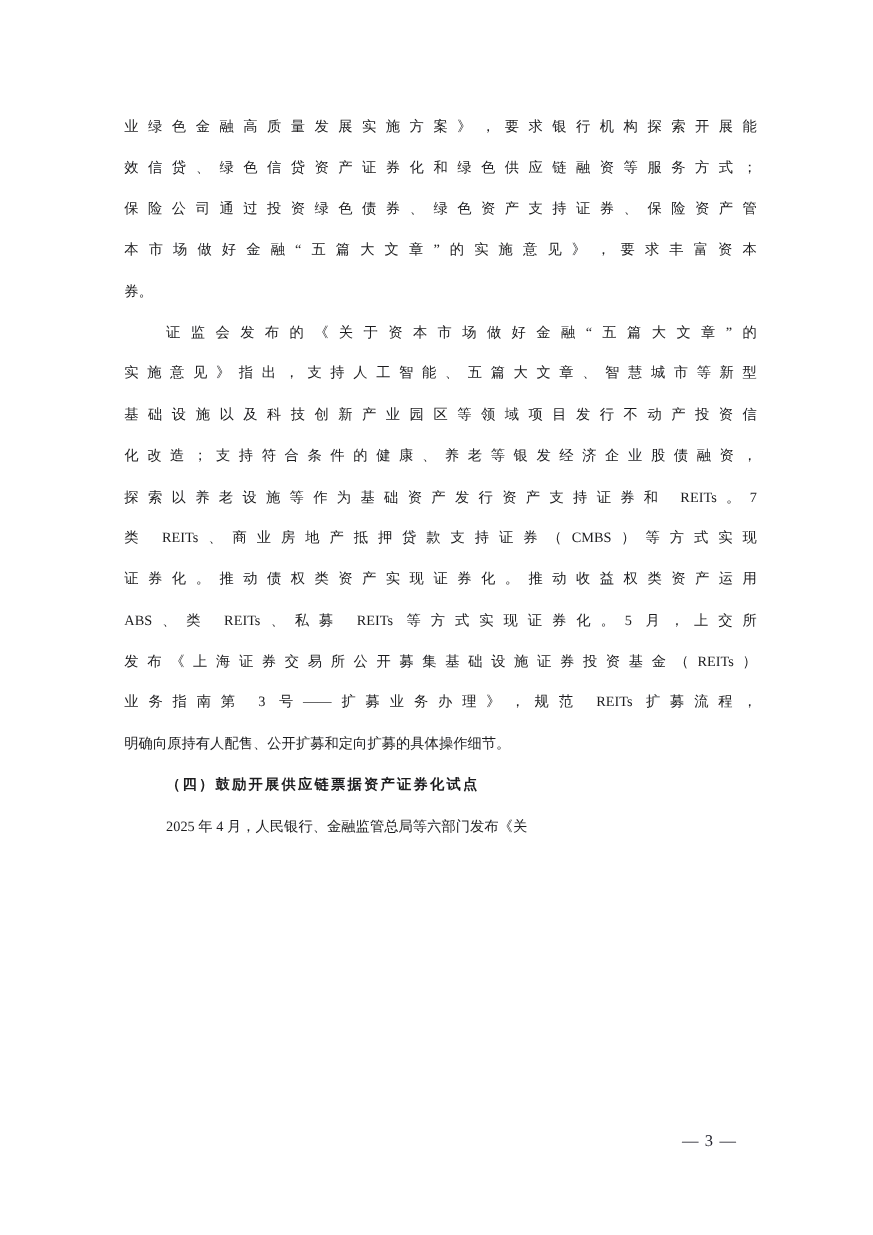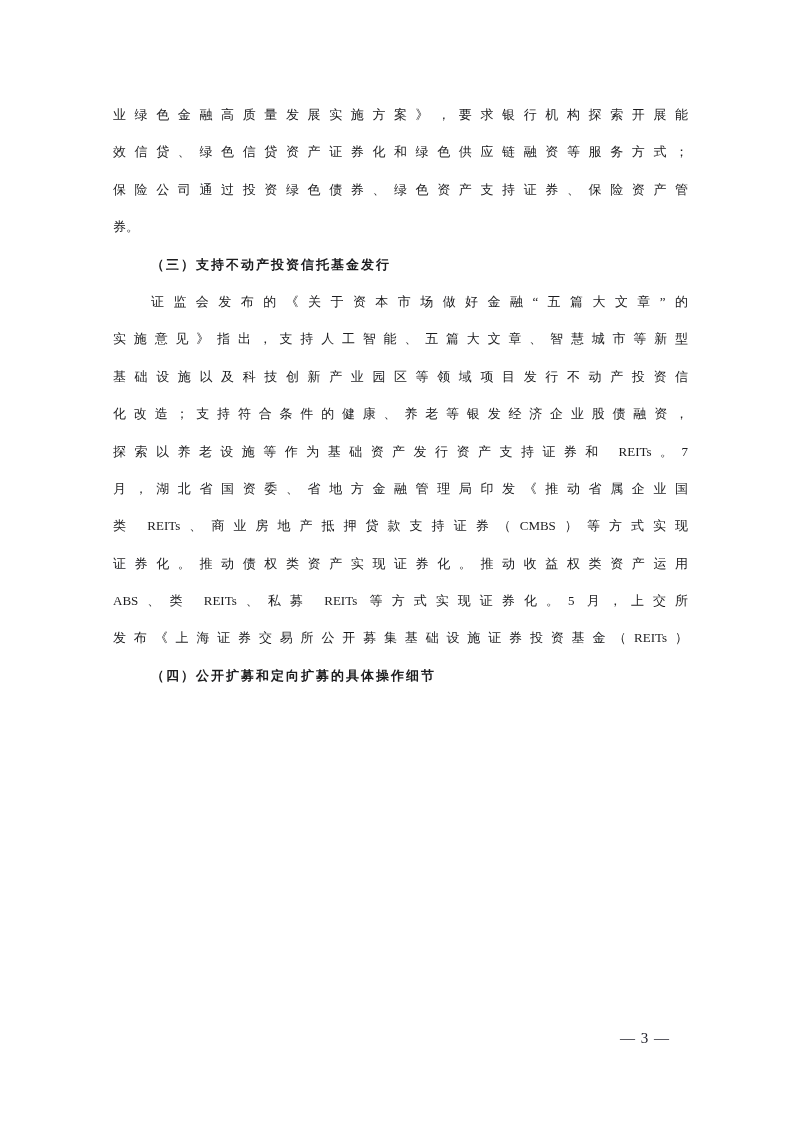--- a/index.html
+++ b/index.html
@@ -53,29 +53,31 @@
   }
 </style>
 </head>
 <body>
 
 <div class="page">
   <div class="text-block">
     <div class="line j">业绿色金融高质量发展实施方案》，要求银行机构探索开展能</div>
     <div class="line j">效信贷、绿色信贷资产证券化和绿色供应链融资等服务方式；</div>
     <div class="line j">保险公司通过投资绿色债券、绿色资产支持证券、保险资产管</div>
+    <div class="line j">本市场做好金融“五篇大文章”的实施意见》，要求丰富资本</div>
     <div class="line">券。</div>
-    <div class="line heading indent">（三）支持不动产投资信托基金发行</div>
     <div class="line j indent">证监会发布的《关于资本市场做好金融“五篇大文章”的</div>
     <div class="line j">实施意见》指出，支持人工智能、五篇大文章、智慧城市等新型</div>
     <div class="line j">基础设施以及科技创新产业园区等领域项目发行不动产投资信</div>
     <div class="line j">化改造；支持符合条件的健康、养老等银发经济企业股债融资，</div>
     <div class="line j">探索以养老设施等作为基础资产发行资产支持证券和 REITs。7</div>
-    <div class="line j">月，湖北省国资委、省地方金融管理局印发《推动省属企业国</div>
     <div class="line j">类 REITs、商业房地产抵押贷款支持证券（CMBS）等方式实现</div>
     <div class="line j">证券化。推动债权类资产实现证券化。推动收益权类资产运用</div>
     <div class="line j">ABS、类 REITs、私募 REITs 等方式实现证券化。5 月，上交所</div>
     <div class="line j">发布《上海证券交易所公开募集基础设施证券投资基金（REITs）</div>
-    <div class="line heading indent">（四）公开扩募和定向扩募的具体操作细节</div>
+    <div class="line j">业务指南第 3 号——扩募业务办理》，规范 REITs 扩募流程，</div>
+    <div class="line">明确向原持有人配售、公开扩募和定向扩募的具体操作细节。</div>
+    <div class="line heading indent">（四）鼓励开展供应链票据资产证券化试点</div>
+    <div class="line indent">2025 年 4 月，人民银行、金融监管总局等六部门发布《关</div>
   </div>
 
   <div class="footer-pagenum">— 3 —</div>
 </div>
 
 </body></html>

